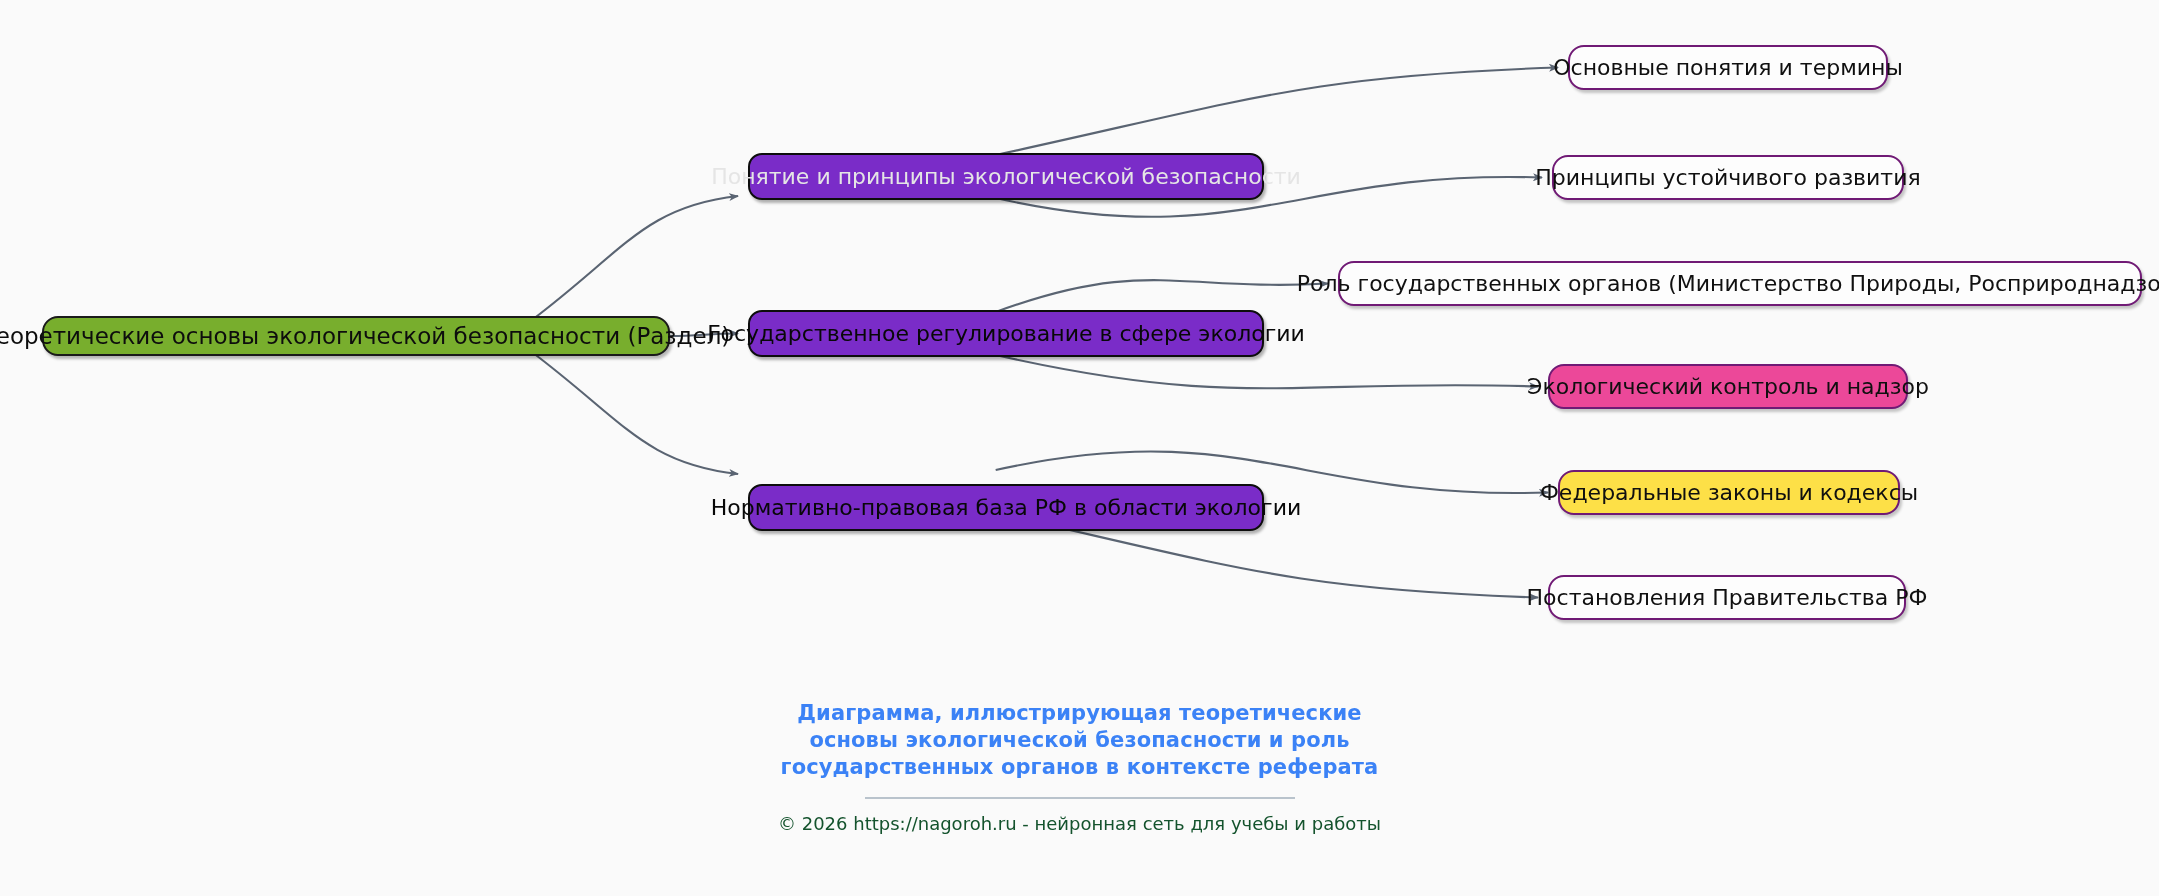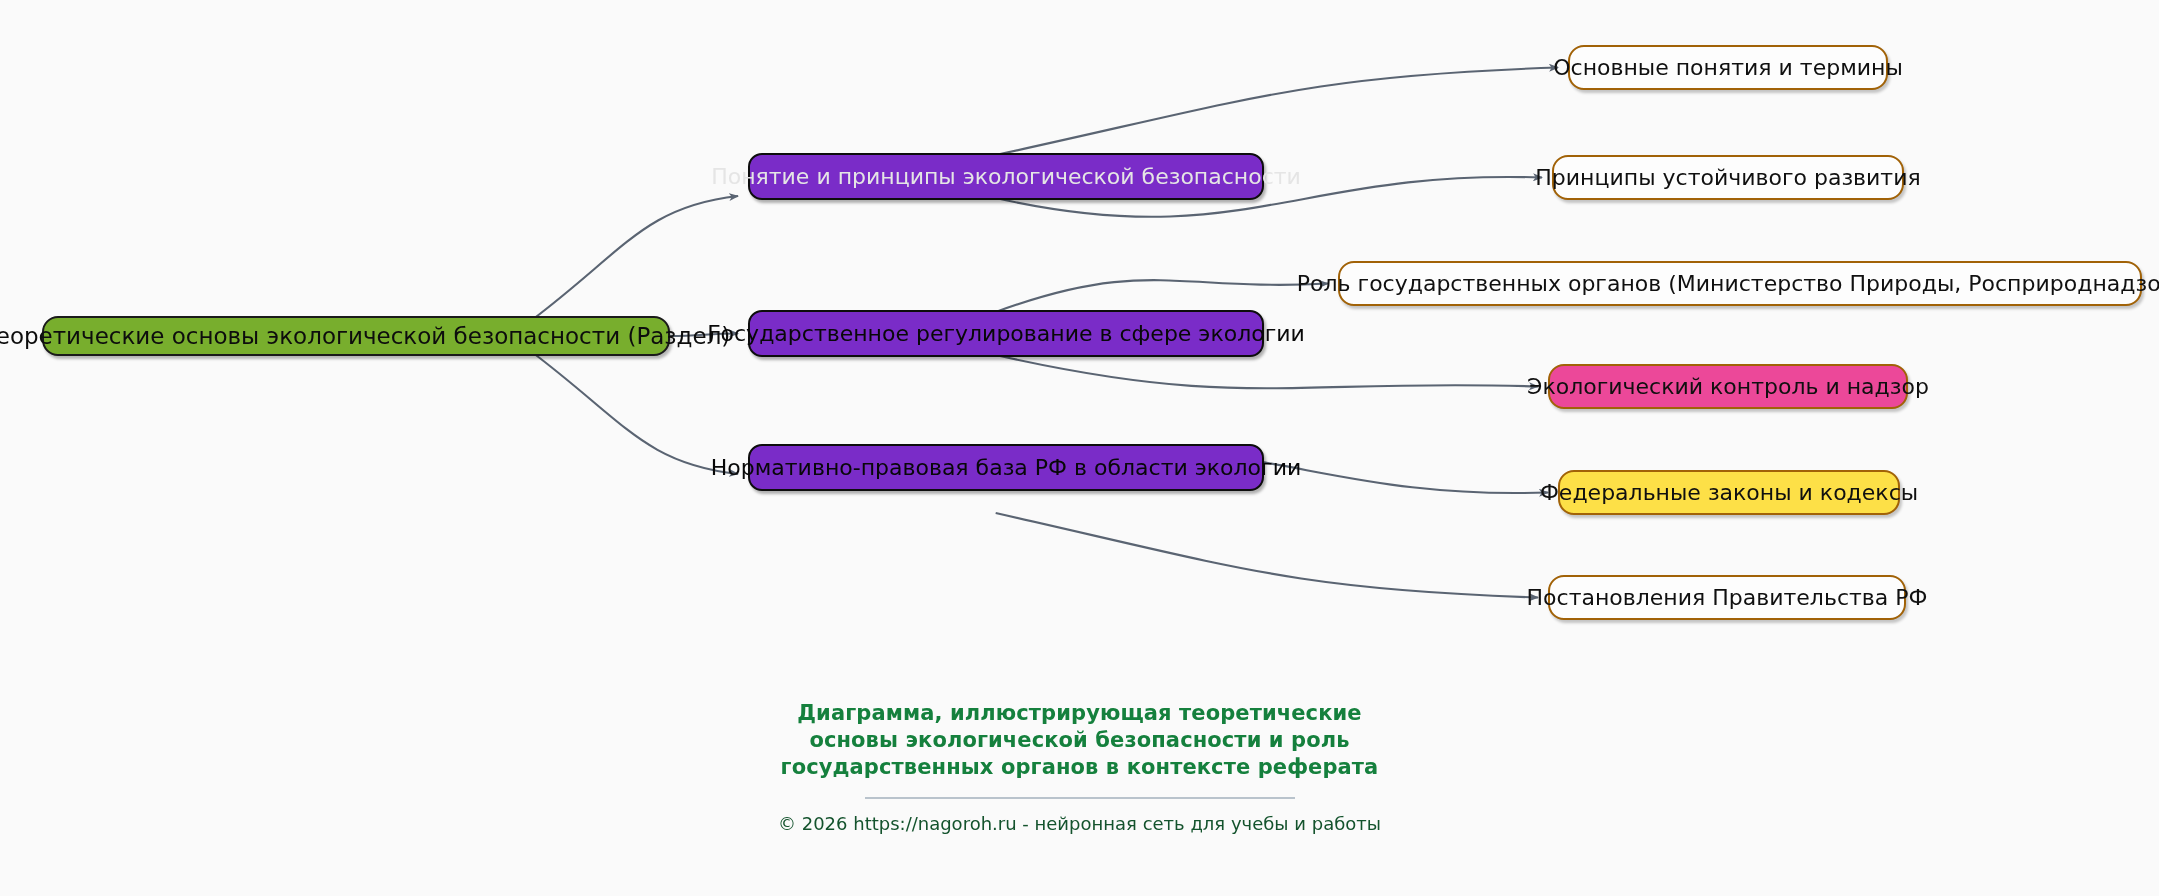--- a/index.html
+++ b/index.html
@@ -54,39 +54,39 @@
   .node.branch {
     background: #7A2CC8;
     border: 2px solid #0d0d0d;
     border-radius: 14px;
     color: #080808;
     font-size: 22px;
     box-shadow: 2px 3px 3px rgba(0,0,0,0.30);
   }
   .node.leaf {
     background: #fdfdfd;
-    border: 2px solid #a16207;
+    border: 2px solid #701a75;
     border-radius: 16px;
     color: #101010;
     font-size: 22px;
     box-shadow: 2px 3px 3px rgba(0,0,0,0.22);
   }
   #footer {
     position: absolute;
     left: 0;
     width: 2159px;
     top: 700px;
     text-align: center;
   }
   .caption {
     font-family: "DejaVu Sans", sans-serif;
     font-weight: bold;
     font-size: 21px;
     line-height: 1.28;
-    color: #15803d;
+    color: #3b82f6;
     letter-spacing: 0.1px;
   }
   .caption-line {
     display: block;
   }
   .divider {
     width: 430px;
     height: 0;
     border-top: 2px solid #b9c3cc;
     margin: 16px auto 14px auto;
@@ -136,21 +136,21 @@
       </div>
       <div class="node branch" style="left: 748px; top: 310px; width: 516px; height: 47px; background: rgb(122, 44, 200); color: rgb(8, 8, 8);">
         <span class="node-label">Государственное регулирование в сфере экологии</span>
       </div>
       <div class="node leaf" style="left: 1338px; top: 261px; width: 804px; height: 45px; background: rgb(253, 253, 253);">
         <span class="node-label">Роль государственных органов (Министерство Природы, Росприроднадзор)</span>
       </div>
       <div class="node leaf" style="left: 1548px; top: 364px; width: 360px; height: 45px; background: #ec4899;">
         <span class="node-label">Экологический контроль и надзор</span>
       </div>
-      <div class="node branch" style="left: 748px; top: 444px; width: 516px; height: 47px; background: rgb(122, 44, 200); color: rgb(8, 8, 8);">
+      <div class="node branch" style="left: 748px; top: 484px; width: 516px; height: 47px; background: rgb(122, 44, 200); color: rgb(8, 8, 8);">
         <span class="node-label">Нормативно-правовая база РФ в области экологии</span>
       </div>
       <div class="node leaf" style="left: 1558px; top: 470px; width: 342px; height: 45px; background: #fde047;">
         <span class="node-label">Федеральные законы и кодексы</span>
       </div>
       <div class="node leaf" style="left: 1548px; top: 575px; width: 358px; height: 45px; background: rgb(253, 253, 253);">
         <span class="node-label">Постановления Правительства РФ</span>
       </div>
     </div>
 

